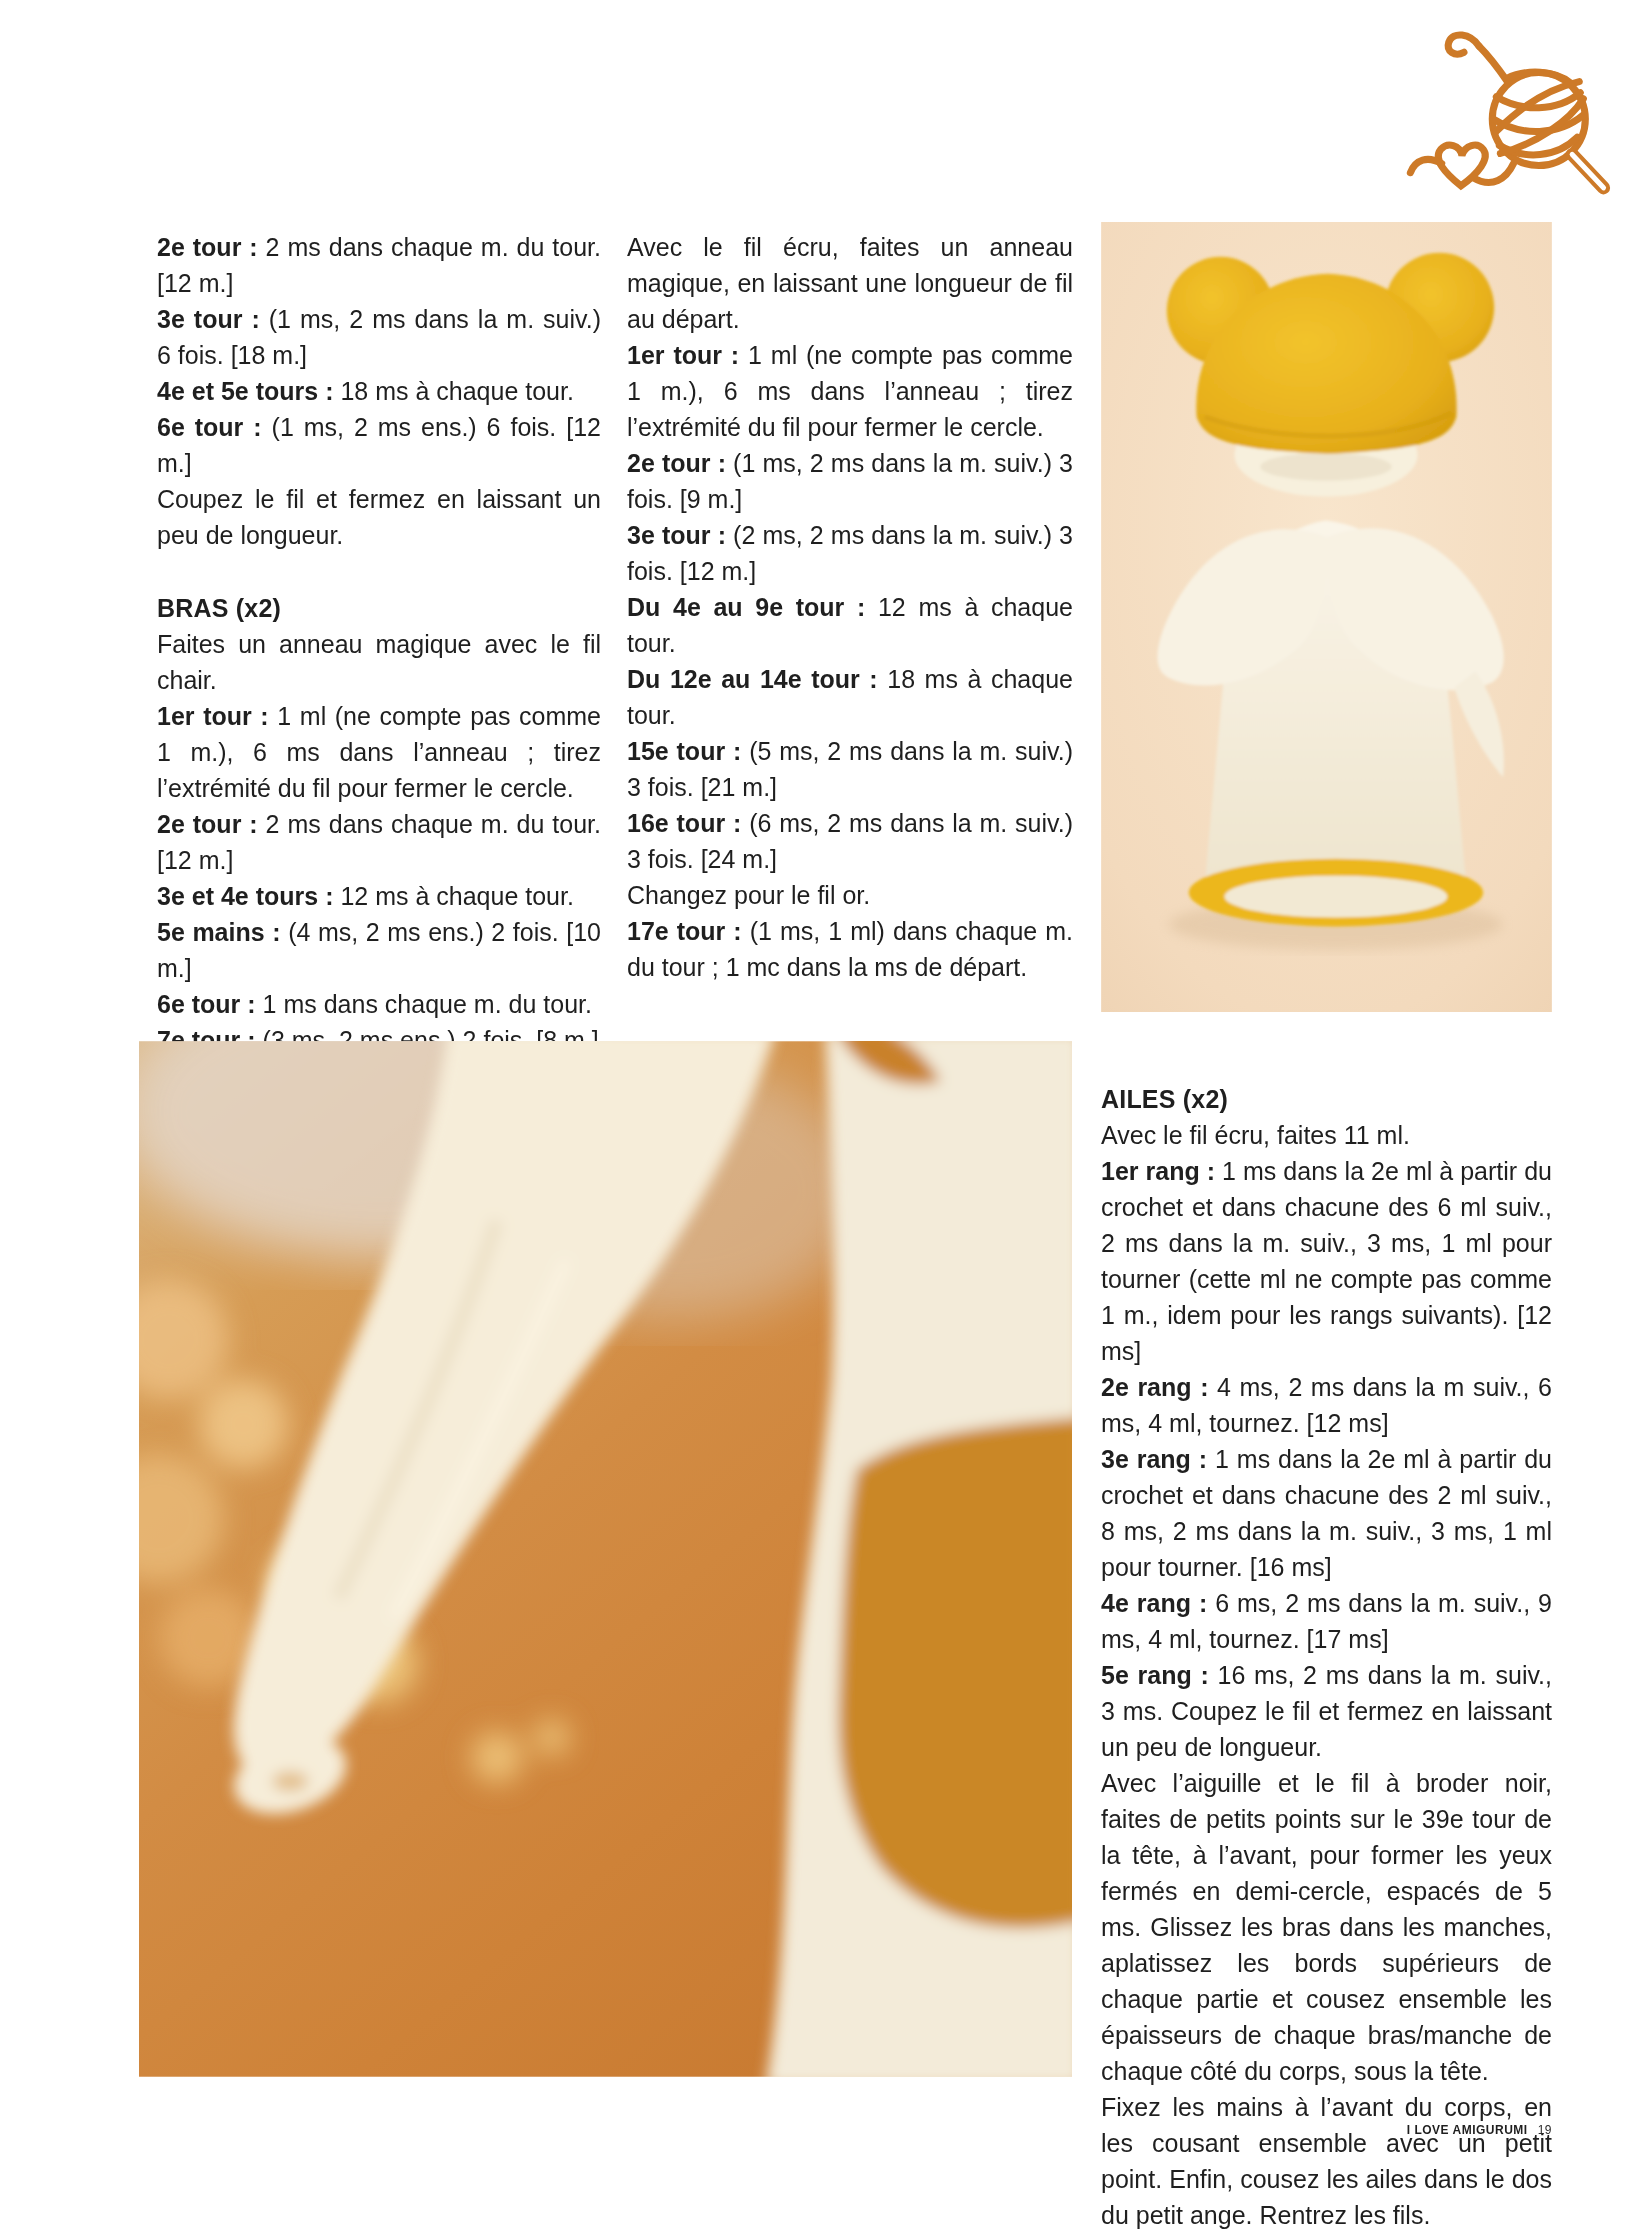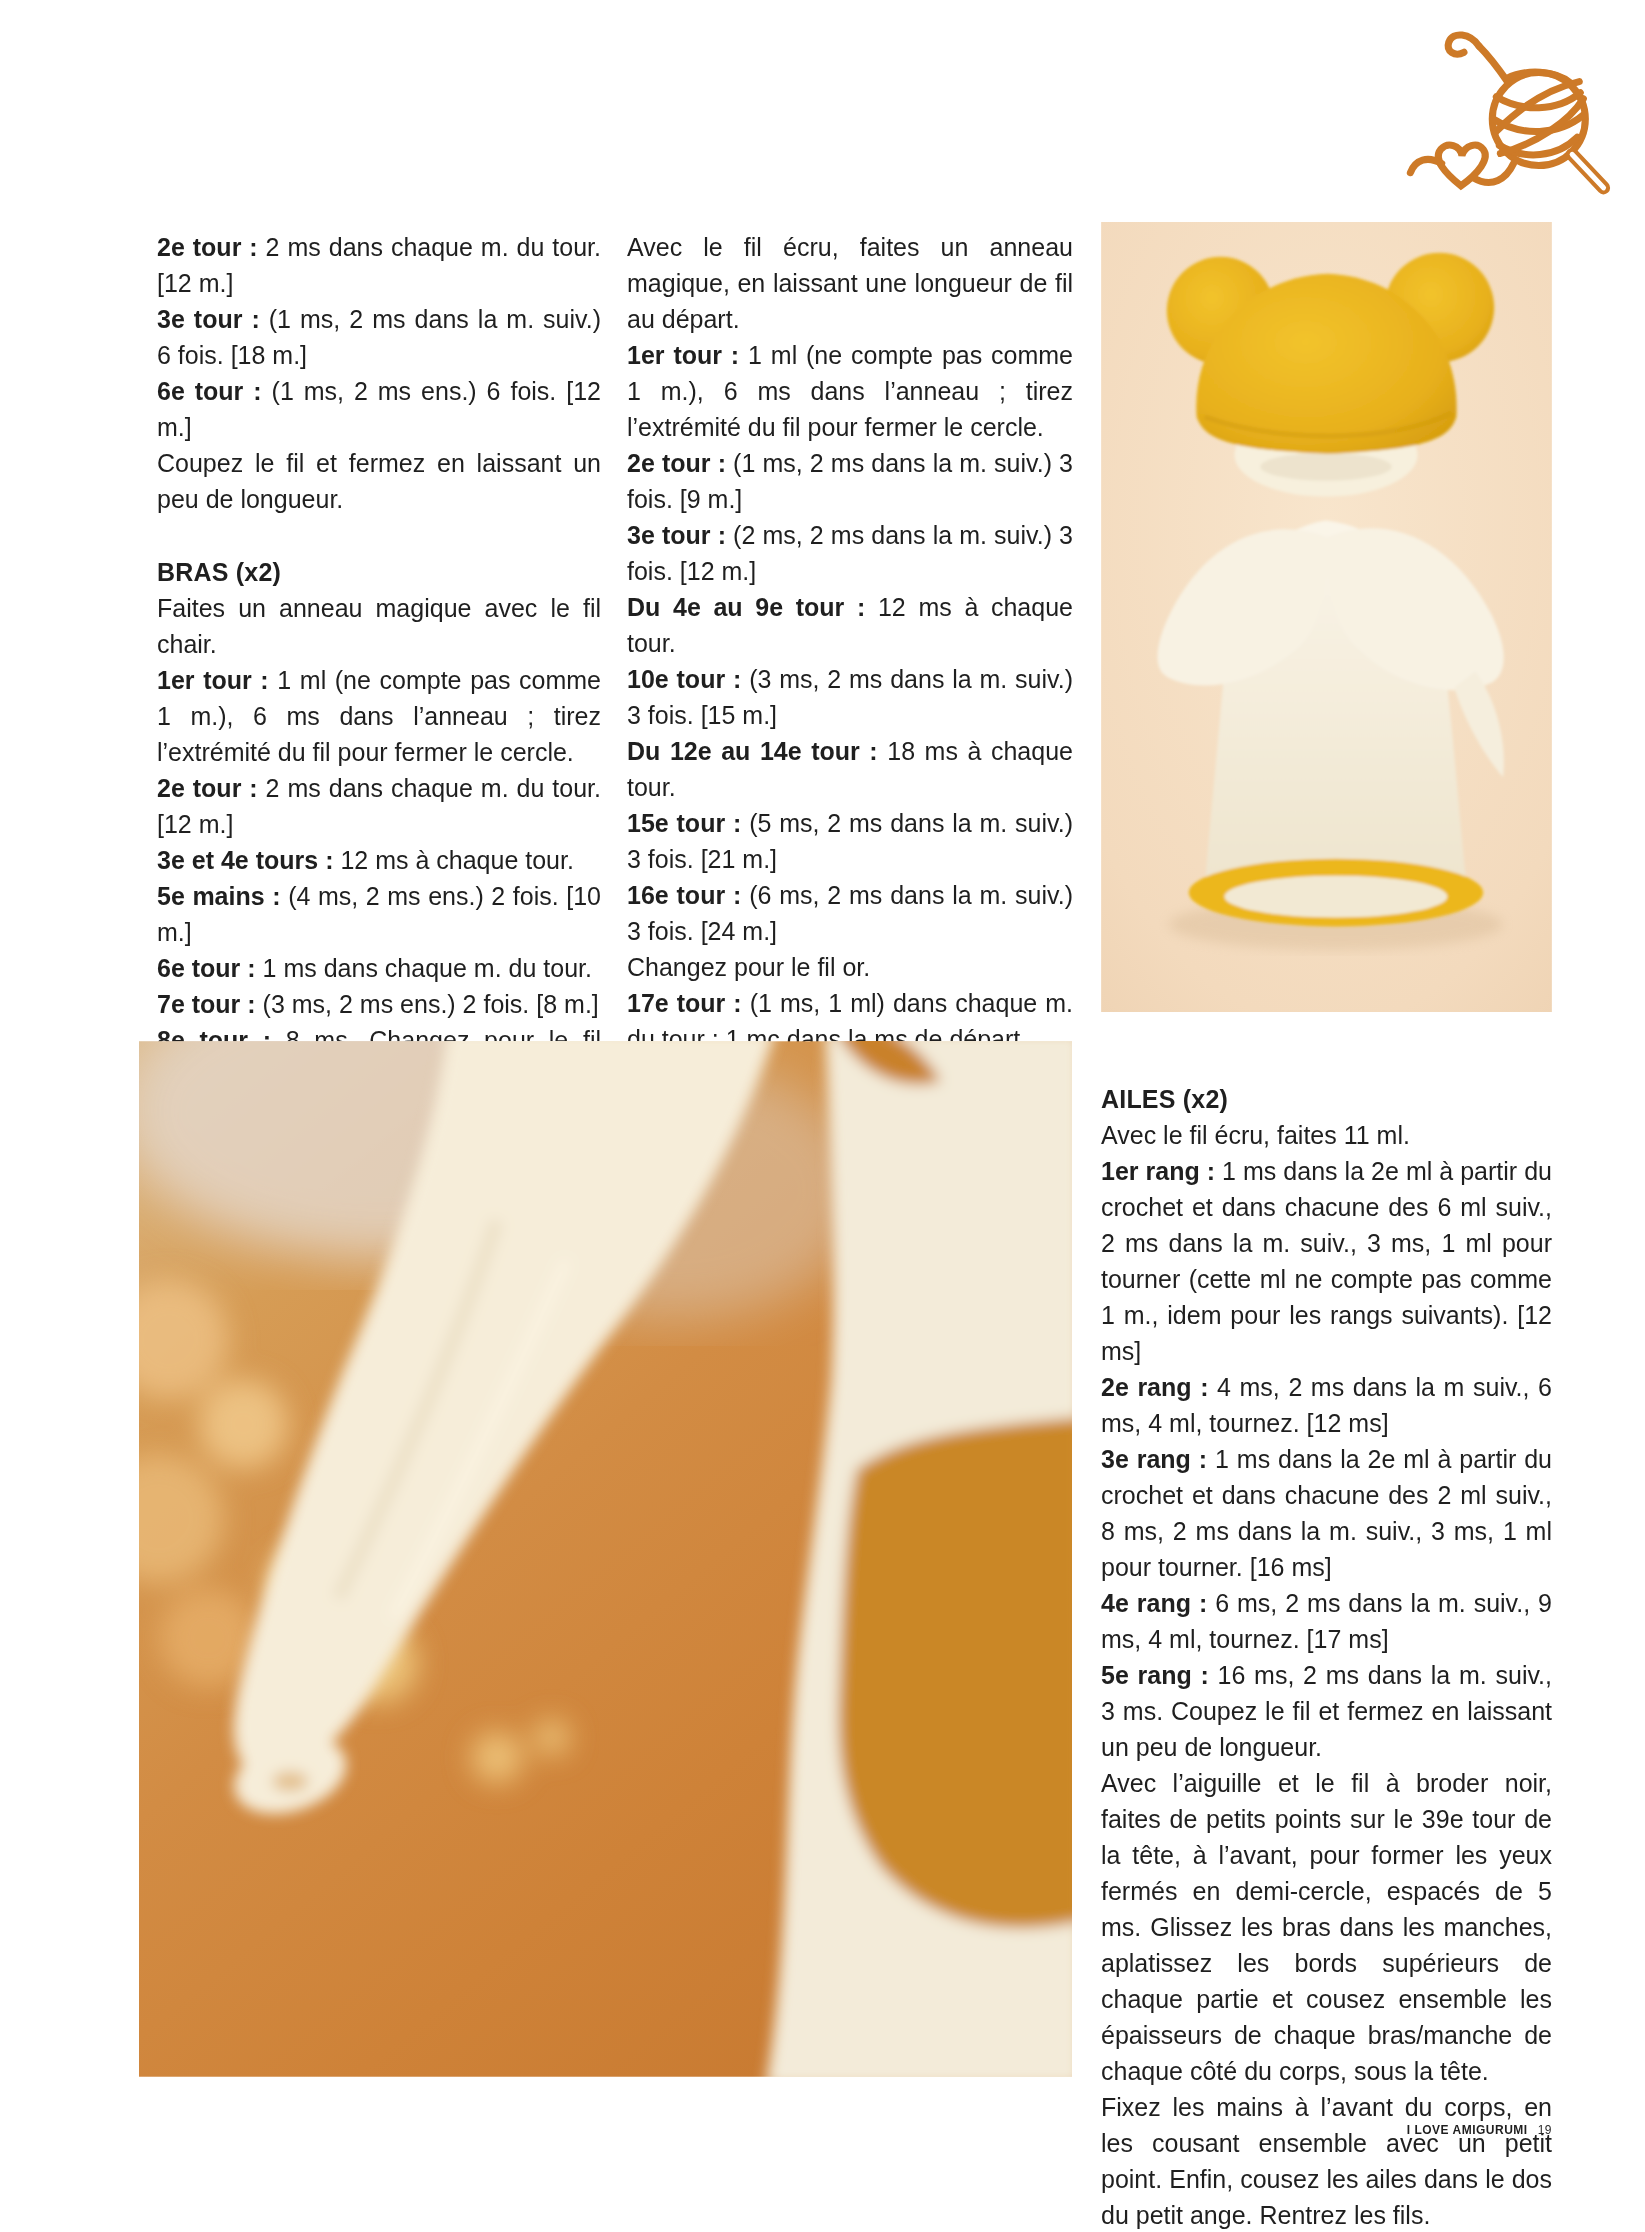--- a/index.html
+++ b/index.html
@@ -42,20 +42,21 @@
         <path d="M55,158 C40,146 27,132 35,122 C42,114 54,118 56,128 C59,118 71,114 77,122 C84,131 72,146 55,158 Z"></path>
         <path d="M36,136 C22,128 10,132 5,145"></path>
         <path d="M67,150 C86,161 100,151 107,136"></path>
       </g>
     </svg>
   </div>
 
   <div class="col" style="left:157px;top:229px;width:444px;">
     <p class="para"><b>2e tour : </b><span>2 ms dans chaque m. du tour. [12 m.]</span></p>
     <p class="para"><b>3e tour : </b><span>(1 ms, 2 ms dans la m. suiv.) 6 fois. [18 m.]</span></p>
+    <p class="para"><b>4e et 5e tours : </b><span>18 ms à chaque tour.</span></p>
     <p class="para"><b>6e tour : </b><span>(1 ms, 2 ms ens.) 6 fois. [12 m.]</span></p>
     <p class="para"><span>Coupez le fil et fermez en laissant un peu de longueur.</span></p>
     <h3 class="sec-h">BRAS (x2)</h3>
     <p class="para"><span>Faites un anneau magique avec le fil chair.</span></p>
     <p class="para"><b>1er tour : </b><span>1 ml (ne compte pas comme 1 m.), 6 ms dans l’anneau ; tirez l’extrémité du fil pour fermer le cercle.</span></p>
     <p class="para"><b>2e tour : </b><span>2 ms dans chaque m. du tour. [12 m.]</span></p>
     <p class="para"><b>3e et 4e tours : </b><span>12 ms à chaque tour.</span></p>
     <p class="para"><b>5e mains : </b><span>(4 ms, 2 ms ens.) 2 fois. [10 m.]</span></p>
     <p class="para"><b>6e tour : </b><span>1 ms dans chaque m. du tour.</span></p>
     <p class="para"><b>7e tour : </b><span>(3 ms, 2 ms ens.) 2 fois. [8 m.]</span></p>
@@ -63,21 +64,20 @@
     <p class="para"><b>Du 9e au 16e tour : </b><span>8 ms.</span></p>
     <p class="para"><span>Coupez le fil et fermez, en laissant un peu de longueur.</span></p>
   </div>
 
   <div class="col" style="left:627px;top:229px;width:446px;">
     <p class="para"><span>Avec le fil écru, faites un anneau magique, en laissant une longueur de fil au départ.</span></p>
     <p class="para"><b>1er tour : </b><span>1 ml (ne compte pas comme 1 m.), 6 ms dans l’anneau ; tirez l’extrémité du fil pour fermer le cercle.</span></p>
     <p class="para"><b>2e tour : </b><span>(1 ms, 2 ms dans la m. suiv.) 3 fois. [9 m.]</span></p>
     <p class="para"><b>3e tour : </b><span>(2 ms, 2 ms dans la m. suiv.) 3 fois. [12 m.]</span></p>
     <p class="para"><b>Du 4e au 9e tour : </b><span>12 ms à chaque tour.</span></p>
-    <p class="para"><b>10e tour : </b><span>(3 ms, 2 ms dans la m. suiv.) 3 fois. [15 m.]</span></p>
     <p class="para"><b>Du 12e au 14e tour : </b><span>18 ms à chaque tour.</span></p>
     <p class="para"><b>15e tour : </b><span>(5 ms, 2 ms dans la m. suiv.) 3 fois. [21 m.]</span></p>
     <p class="para"><b>16e tour : </b><span>(6 ms, 2 ms dans la m. suiv.) 3 fois. [24 m.]</span></p>
     <p class="para"><span>Changez pour le fil or.</span></p>
     <p class="para"><b>17e tour : </b><span>(1 ms, 1 ml) dans chaque m. du tour ; 1 mc dans la ms de départ.</span></p>
   </div>
 
   <div class="photo" style="left:1101px;top:222px;width:451px;height:790px;">
     <svg width="451" height="790" viewBox="0 0 453 794">
       <defs>

